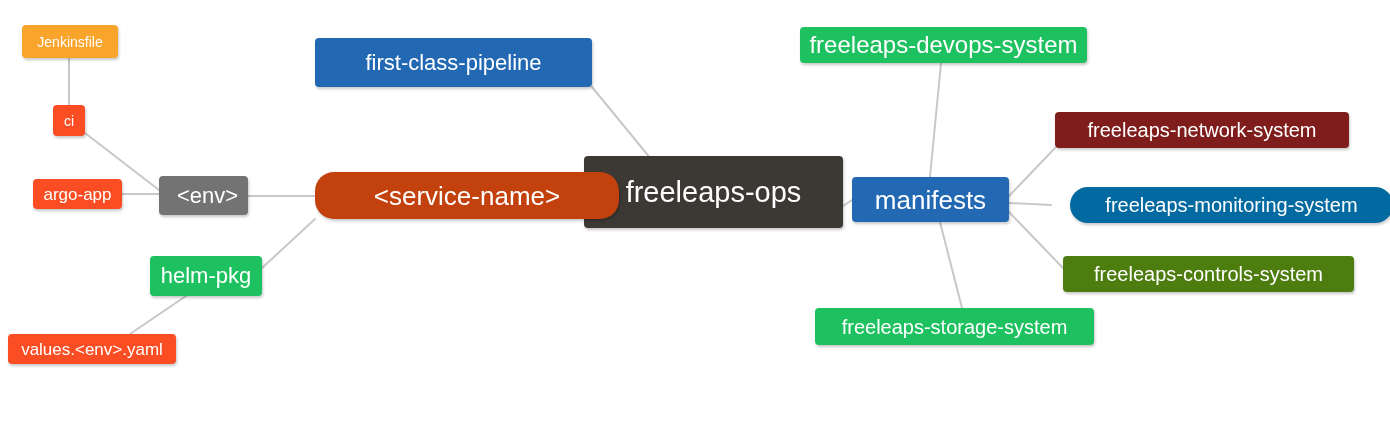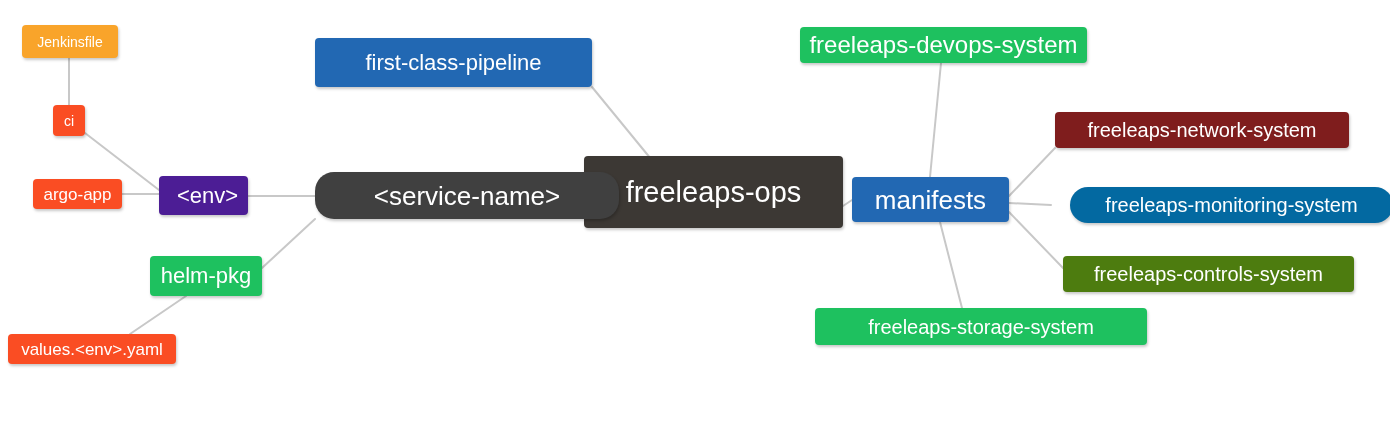--- a/index.html
+++ b/index.html
@@ -63,30 +63,30 @@
       <line x1="930" y1="177" x2="941" y2="63" stroke="#c8c8c8" stroke-width="2" stroke-linecap="round"></line>
       <line x1="1009" y1="196" x2="1055" y2="148" stroke="#c8c8c8" stroke-width="2" stroke-linecap="round"></line>
       <line x1="1009" y1="203" x2="1051" y2="205" stroke="#c8c8c8" stroke-width="2" stroke-linecap="round"></line>
       <line x1="1009" y1="212" x2="1063" y2="268" stroke="#c8c8c8" stroke-width="2" stroke-linecap="round"></line>
       <line x1="940" y1="222" x2="962" y2="308" stroke="#c8c8c8" stroke-width="2" stroke-linecap="round"></line>
     </svg>
   <div id="node-layer">
       <div class="node" style="left: 584px; top: 156px; width: 259px; height: 72px; background: rgb(60, 56, 52); font-size: 29px;">
         <span class="node-label">freeleaps-ops</span>
       </div>
-      <div class="node" style="left: 315px; top: 172px; width: 304px; height: 47px; background: #404040; font-size: 26px; border-radius: 19px;">
+      <div class="node" style="left: 315px; top: 172px; width: 304px; height: 47px; background: #c2410c; font-size: 26px; border-radius: 19px;">
         <span class="node-label">&lt;service-name&gt;</span>
       </div>
       <div class="node" style="left: 852px; top: 177px; width: 157px; height: 45px; background: rgb(34, 104, 179); font-size: 26px;">
         <span class="node-label">manifests</span>
       </div>
       <div class="node" style="left: 315px; top: 38px; width: 277px; height: 49px; background: rgb(34, 104, 179); font-size: 22px;">
         <span class="node-label">first-class-pipeline</span>
       </div>
-      <div class="node" style="left: 159px; top: 176px; width: 89px; height: 39px; background: #4c1d95; font-size: 22px; padding-left: 8px;">
+      <div class="node" style="left: 159px; top: 176px; width: 89px; height: 39px; background: #737373; font-size: 22px; padding-left: 8px;">
         <span class="node-label">&lt;env&gt;</span>
       </div>
       <div class="node" style="left: 150px; top: 256px; width: 112px; height: 40px; background: rgb(30, 193, 95); font-size: 22px;">
         <span class="node-label">helm-pkg</span>
       </div>
       <div class="node" style="left: 53px; top: 105px; width: 32px; height: 31px; background: rgb(250, 77, 35); font-size: 14px;">
         <span class="node-label">ci</span>
       </div>
       <div class="node" style="left: 33px; top: 179px; width: 89px; height: 30px; background: rgb(250, 77, 35); font-size: 17px;">
         <span class="node-label">argo-app</span>
@@ -102,17 +102,17 @@
       </div>
       <div class="node" style="left: 1055px; top: 112px; width: 294px; height: 36px; background: #7f1d1d; font-size: 20px;">
         <span class="node-label">freeleaps-network-system</span>
       </div>
       <div class="node" style="left: 1070px; top: 187px; width: 323px; height: 36px; background: #0369a1; font-size: 20px; border-radius: 18px;">
         <span class="node-label">freeleaps-monitoring-system</span>
       </div>
       <div class="node" style="left: 1063px; top: 256px; width: 291px; height: 36px; background: #4d7c0f; font-size: 20px;">
         <span class="node-label">freeleaps-controls-system</span>
       </div>
-      <div class="node" style="left: 815px; top: 308px; width: 332px; height: 37px; background: rgb(30, 193, 95); font-size: 20px;">
+      <div class="node" style="left: 815px; top: 308px; width: 279px; height: 37px; background: rgb(30, 193, 95); font-size: 20px;">
         <span class="node-label">freeleaps-storage-system</span>
       </div>
     </div>
 </div>
 
 </body></html>

